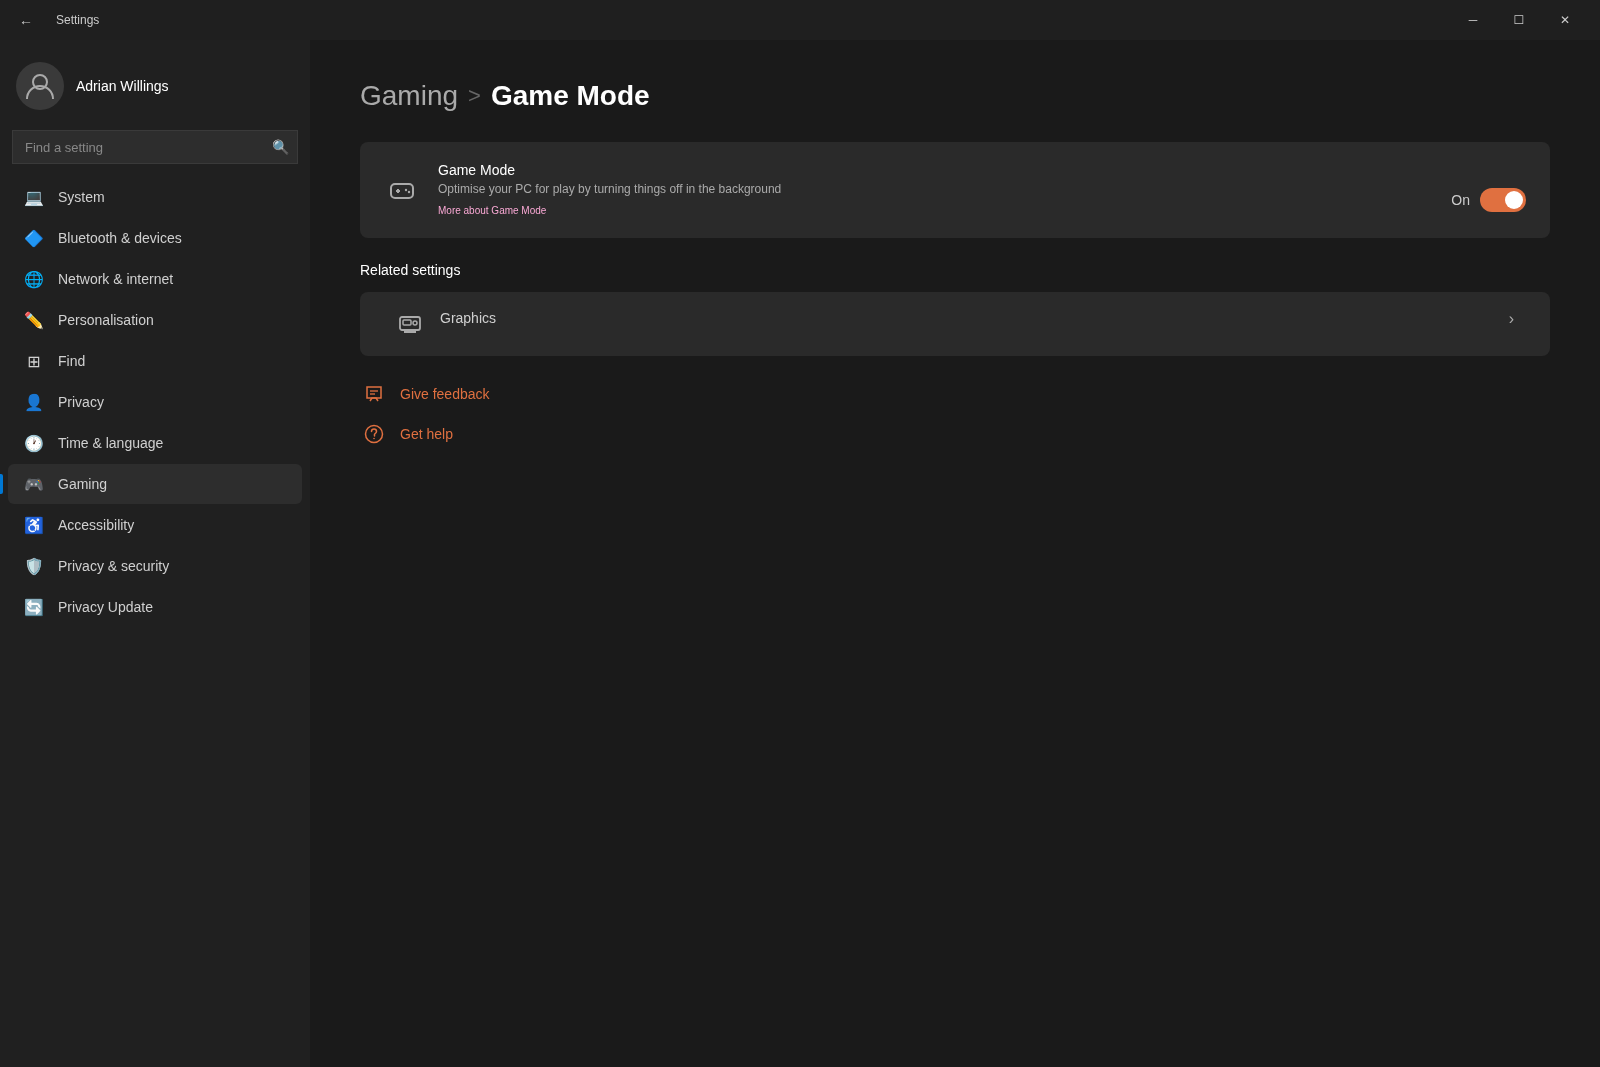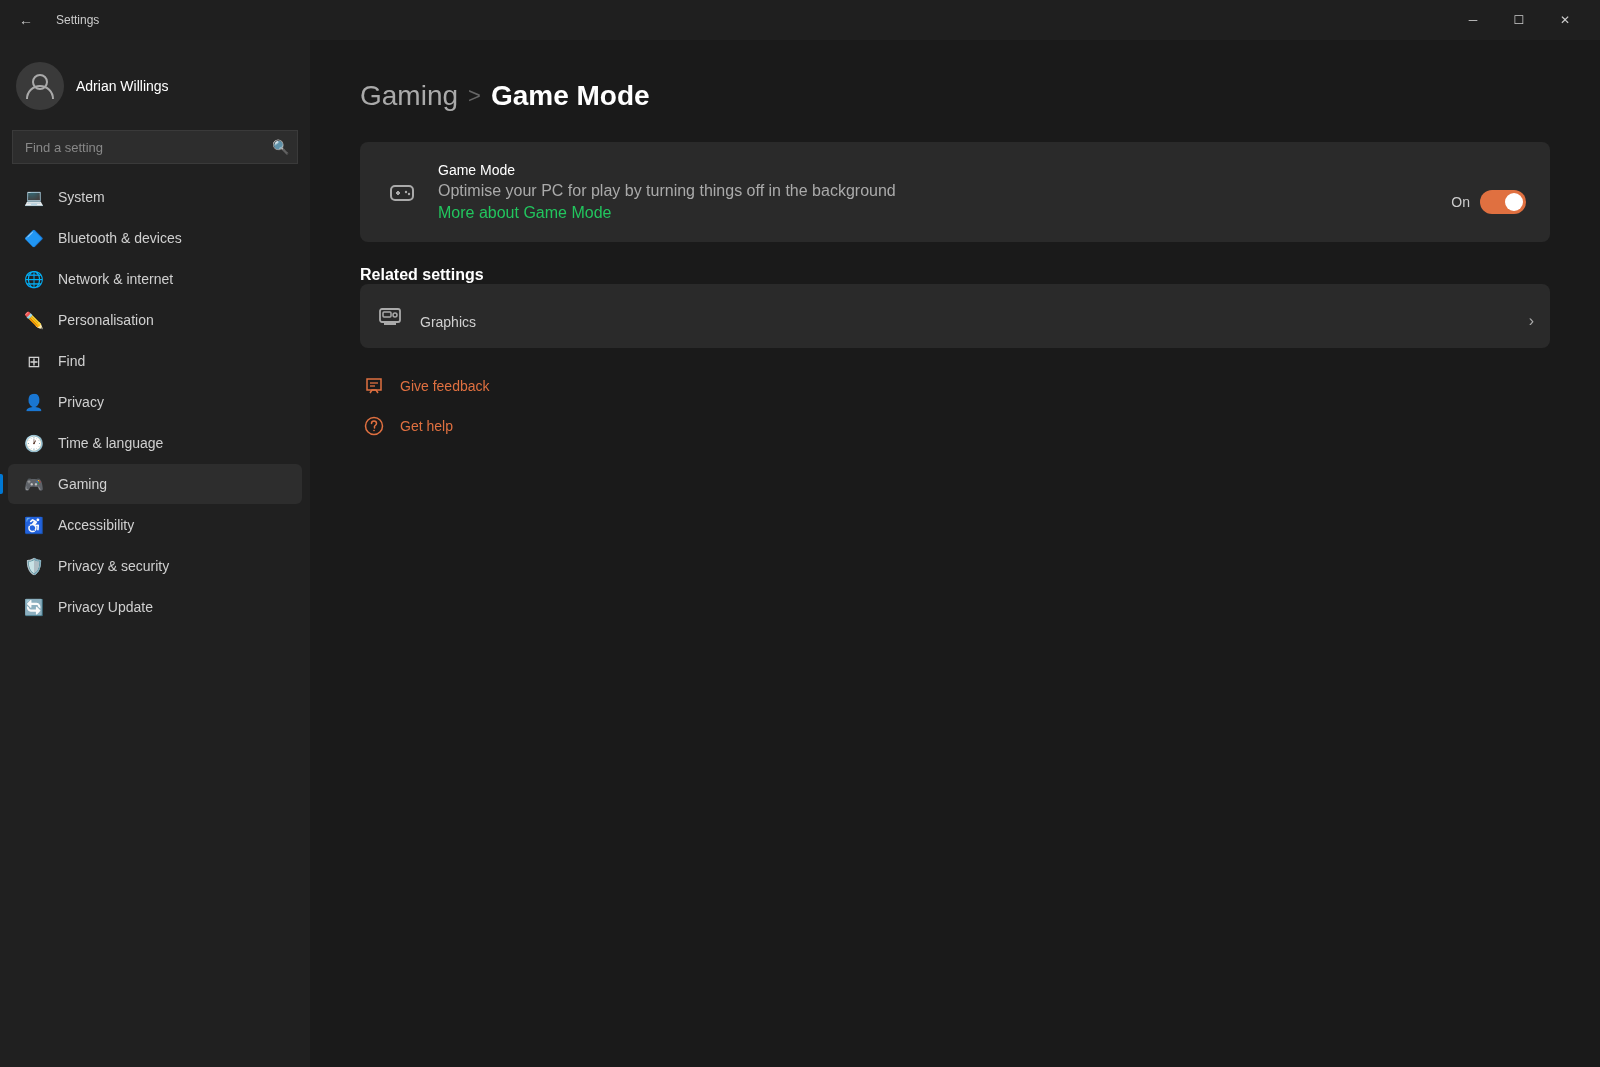--- a/index.html
+++ b/index.html
@@ -210,27 +210,27 @@
       color: #aaa;
     }
     .card-info { flex: 1; }
     .card-title {
       font-size: 14px;
       font-weight: 500;
       color: #fff;
       margin-bottom: 4px;
     }
     .card-desc {
-      font-size: 16px;
+      font-size: 12px;
       color: #aaa;
       margin-bottom: 4px;
     }
     .card-link {
-      font-size: 16px;
-      color: #22c55e;
+      font-size: 10px;
+      color: #f9a8d4;
       cursor: pointer;
       text-decoration: none;
     }
     .toggle-area {
       display: flex;
       align-items: center;
       gap: 10px;
       flex-shrink: 0;
       margin-top: 19px;
     }
@@ -251,34 +251,35 @@
       height: 18px;
       background: #fff;
       border-radius: 50%;
       position: absolute;
       right: 3px;
       top: 3px;
       transition: left 0.2s;
     }
 
     .section-label {
-      font-size: 16px;
-      font-weight: 700;
+      font-size: 14px;
+      font-weight: 400;
       color: #fff;
+      margin-bottom: 14px;
     }
 
     .related-card {
       background: #2a2a2a;
       border-radius: 8px;
       margin-bottom: 24px;
     }
     .related-item {
       display: flex;
-      align-items: flex-end;
-      padding: 18px 16px;
+      align-items: flex-start;
+      padding: 18px 36px;
       cursor: pointer;
       gap: 16px;
     }
     .related-icon {
       width: 28px;
       height: 28px;
       display: flex;
       align-items: center;
       justify-content: center;
       font-size: 18px;

